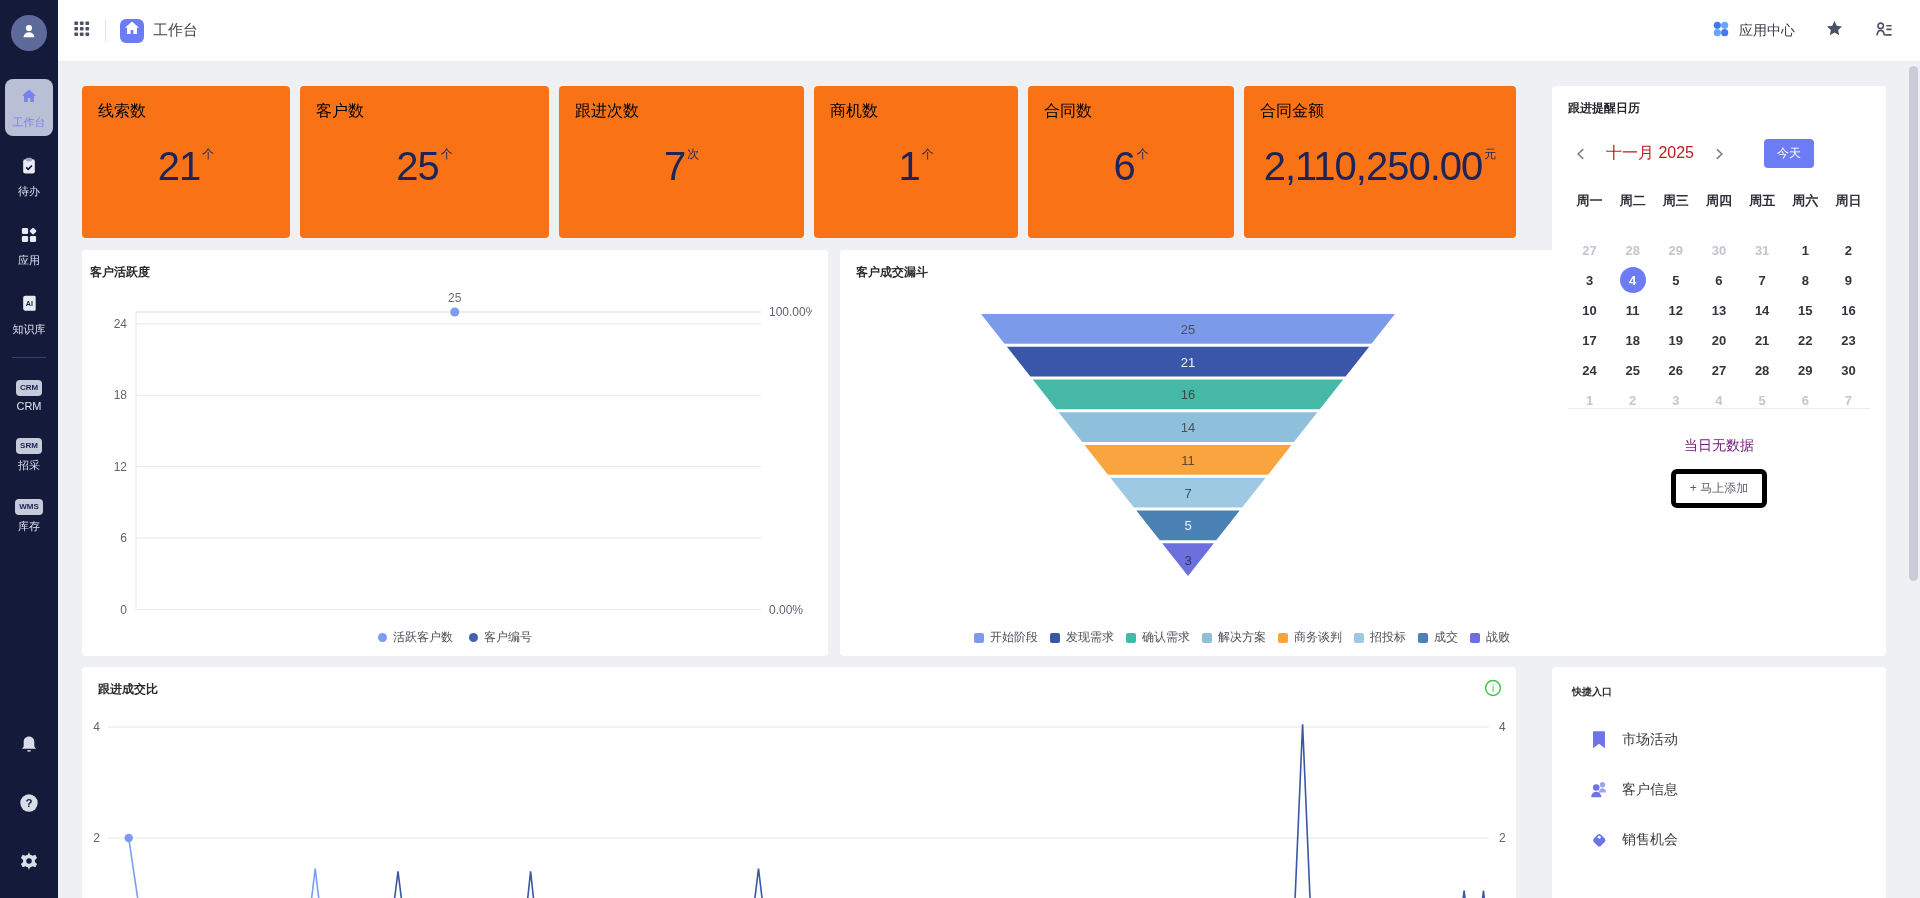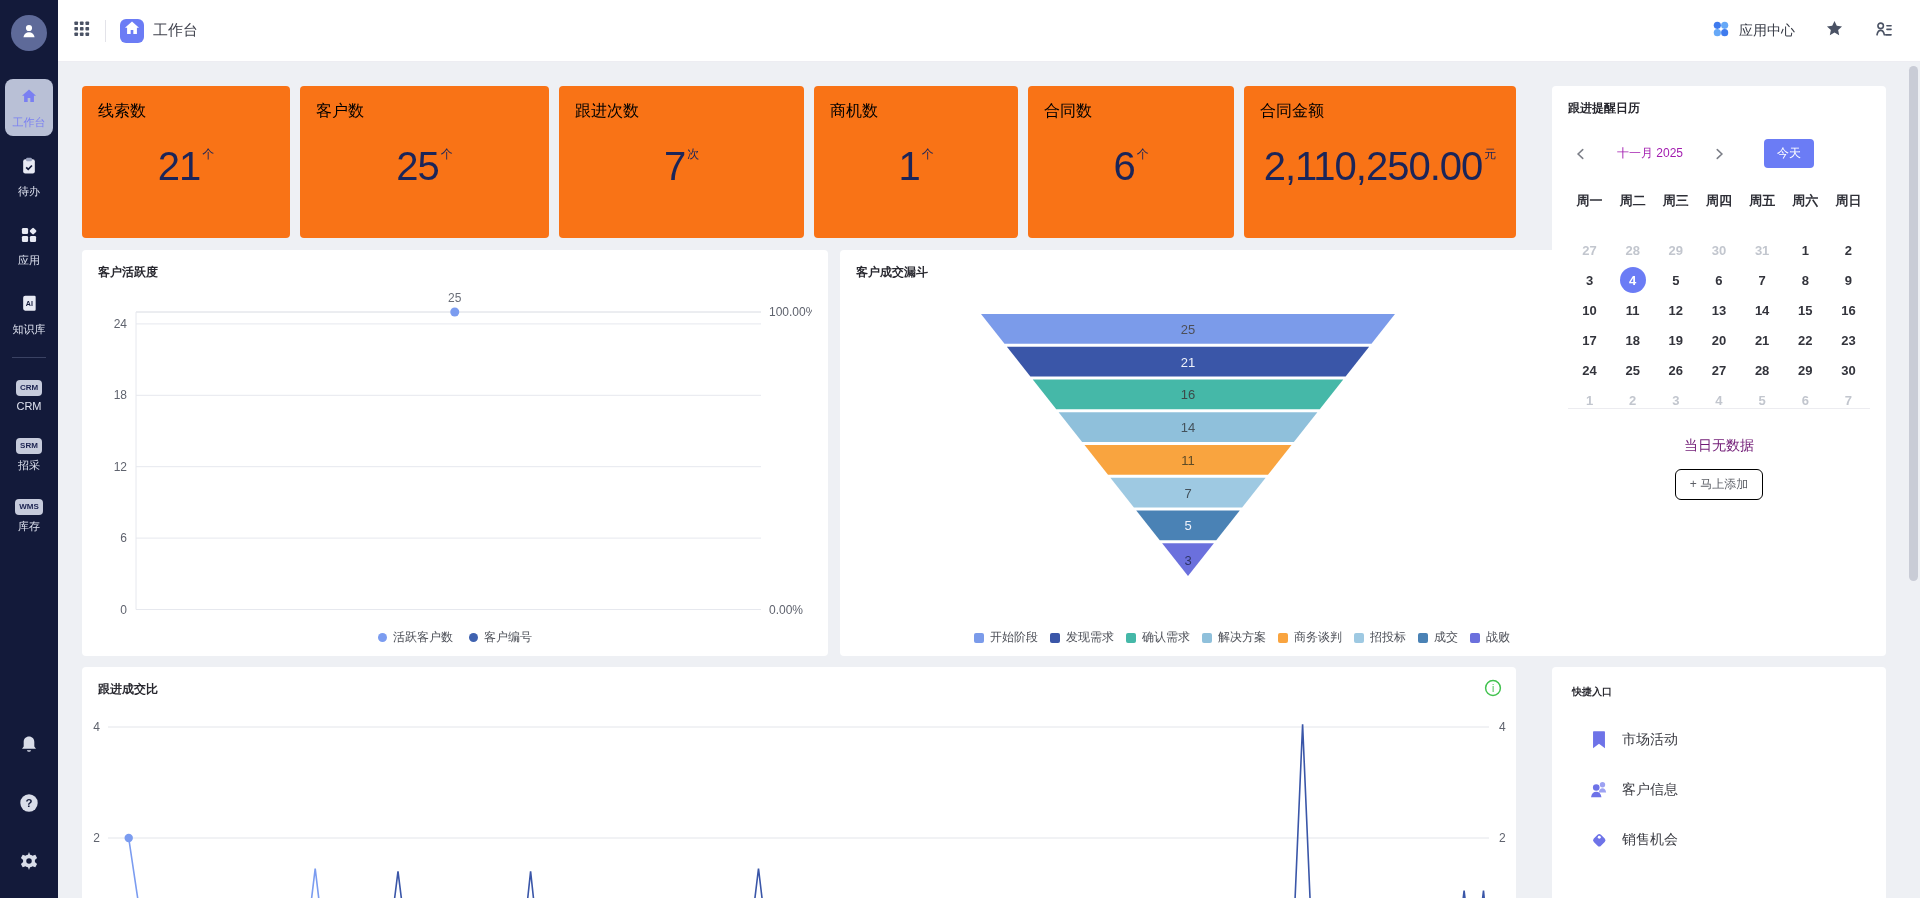--- a/index.html
+++ b/index.html
@@ -41,49 +41,49 @@
   
   .card { position:absolute; background:#fff; border-radius:4px; }
   .card-title { font-size:12px; font-weight:bold; color:#28282f; }
 
   #stats-row { position:absolute; left:82px; top:86px; width:1434px; height:152px; display:flex; gap:10px; }
   .stat-card { background:#f97316; border-radius:4px; padding:15px 16px; display:flex; flex-direction:column; }
   .stat-center { flex:1; display:flex; align-items:center; justify-content:center; padding-bottom:12px; }
   .stat-value { font-size:40px; color:#1b2559; letter-spacing:-1px; }
   .stat-unit { font-size:12px; color:#1b2559; display:inline-block; transform:translateY(-12px); margin-left:2px; }
 
-  #activity-card { left:82px; top:250px; width:746px; height:406px; padding:14px 16px; }
+  #activity-card { left:82px; top:250px; width:746px; height:406px; padding:14px 8px; }
   #funnel-card   { left:840px; top:250px; width:804px; height:406px; padding:14px 16px; }
   #ratio-card    { left:82px; top:667px; width:1434px; height:420px; padding:14px 16px; overflow:hidden; }
   #calendar-card { left:1552px; top:86px; width:334px; height:570px; padding:14px 16px; }
   #quick-card    { left:1552px; top:667px; width:334px; height:420px; padding:18px 20px; overflow:hidden; }
 
   .chart-legend { position:absolute; left:0; right:0; bottom:10px; display:flex; justify-content:center;
                   gap:16px; font-size:12px; color:#4d5058; }
   .legend-item { display:flex; align-items:center; gap:6px; cursor:pointer; }
   .legend-dot { width:9px; height:9px; border-radius:50%; }
   .legend-sq { width:10px; height:10px; border-radius:2px; }
 
   
   .cal-nav { display:flex; align-items:center; margin-top:22px; padding:0 0 0 4px; }
   .cal-chevron { cursor:pointer; display:flex; align-items:center; padding:2px; }
-  .cal-month { font-size:12px; color:#a21caf; width:96px; text-align:center; margin:0 12px; }
+  .cal-month { font-size:16px; color:#b91c1c; width:96px; text-align:center; margin:0 12px; }
   .today-btn { margin-left:36px; background:#6b7cf5; color:#fff; font-size:12px; border:none;
                border-radius:4px; padding:6px 13px; cursor:pointer; }
   .cal-weekdays { display:grid; grid-template-columns:repeat(7,1fr); margin-top:24px; }
   .cal-weekdays span { text-align:center; font-size:13px; font-weight:bold; color:#2e2f37; }
   #cal-grid { display:grid; grid-template-columns:repeat(7,1fr); margin-top:6px; }
   .day { height:30px; display:flex; align-items:center; justify-content:center; cursor:pointer; }
   .day .num { width:26px; height:26px; display:flex; align-items:center; justify-content:center;
               font-size:13px; font-weight:600; color:#33343c; border-radius:50%;margin-top:38px; }
   .day.muted .num { color:#c2c6ce; }
   .day.selected .num { background:#6b7cf5; color:#fff; }
   .cal-divider { border-top:1px solid #ececf0; margin-top:12px; }
   .cal-empty { text-align:center; font-size:14px; color:#701a75; margin-top:28px; }
-  .cal-add { display:block; margin:14px auto 0; background:#fff; border:1px solid #000000;
+  .cal-add { display:block; margin:14px auto 0; background:#fff; border:5px solid #000000;
              border-radius:6px; padding:6px 14px; font-size:12px; color:#5c5f66; cursor:pointer; }
 
   
   .quick-item { display:flex; align-items:center; gap:12px; height:50px; padding-left:16px;
                 font-size:14px; color:#3a3b42; cursor:pointer; }
   .quick-item .qi-icon { display:flex; align-items:center; }
 
   .info-badge { position:absolute; right:14px; top:12px; cursor:pointer; }
   .scroll-thumb { position:absolute; right:2px; top:66px; width:9px; height:515px;
                   background:#c9ccd6; border-radius:5px; cursor:pointer; z-index:40; }

